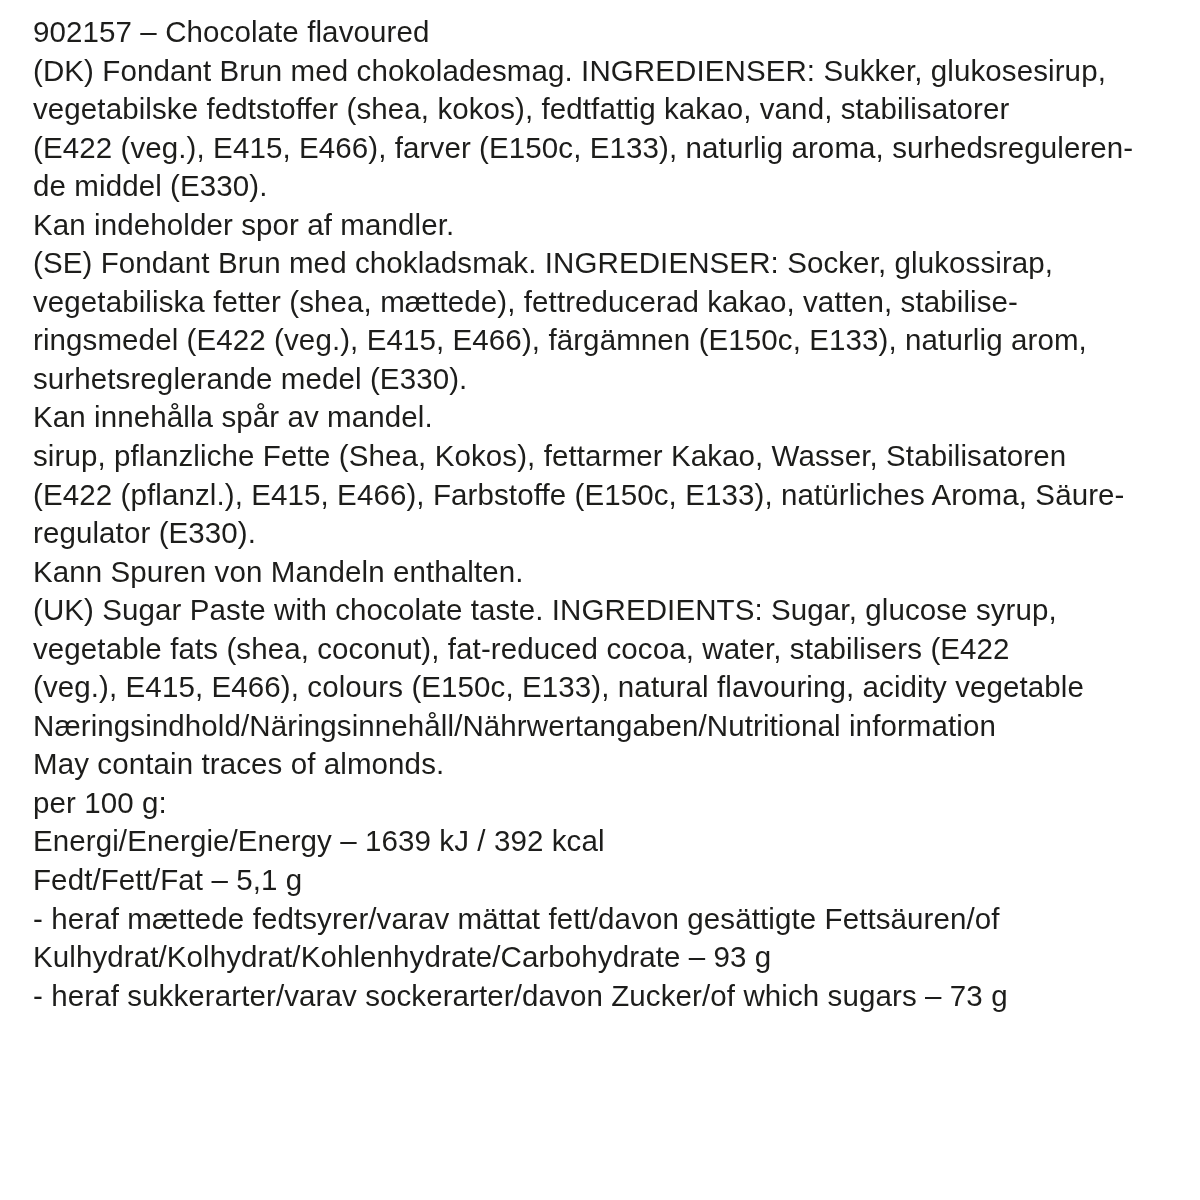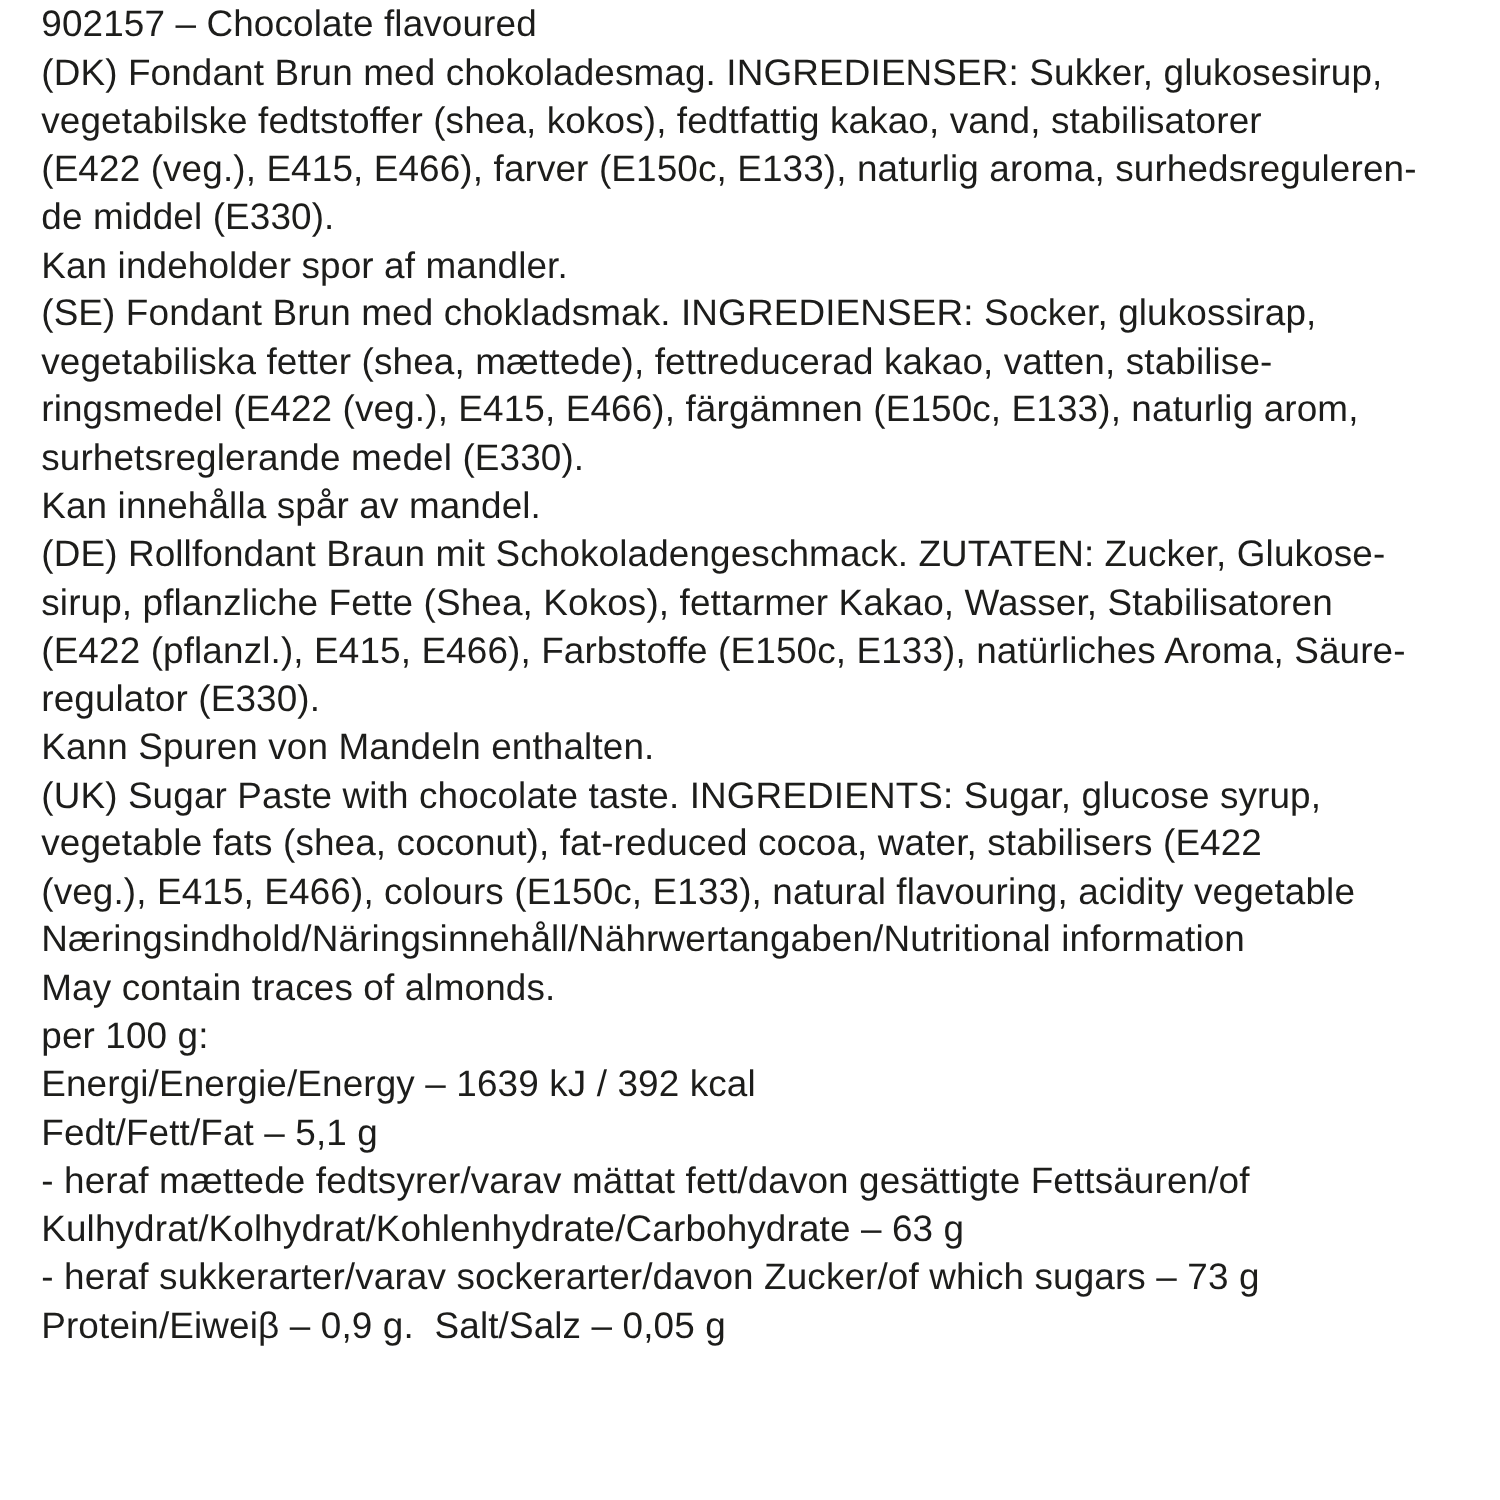--- a/index.html
+++ b/index.html
@@ -4,21 +4,21 @@
 <style>
   html, body {
     margin: 0;
     padding: 0;
     background: #ffffff;
     width: 1200px;
     height: 1200px;
     overflow: hidden;
   }
   .label-block {
-    padding: 1px 0 0 33px;
+    padding: 13px 0 0 33px;
     font-family: "Liberation Sans", "DejaVu Sans", sans-serif;
     color: #1d1d1b;
     font-size: 29.5px;
     line-height: 38.55px;
     letter-spacing: 0.1px;
   }
   .line {
     white-space: pre;
     height: 38.55px;
   }
@@ -31,30 +31,28 @@
     <div class="line">(DK) Fondant Brun med chokoladesmag. INGREDIENSER: Sukker, glukosesirup,</div>
     <div class="line">vegetabilske fedtstoffer (shea, kokos), fedtfattig kakao, vand, stabilisatorer</div>
     <div class="line">(E422 (veg.), E415, E466), farver (E150c, E133), naturlig aroma, surhedsreguleren-</div>
     <div class="line">de middel (E330).</div>
     <div class="line">Kan indeholder spor af mandler.</div>
     <div class="line">(SE) Fondant Brun med chokladsmak. INGREDIENSER: Socker, glukossirap,</div>
     <div class="line">vegetabiliska fetter (shea, mættede), fettreducerad kakao, vatten, stabilise-</div>
     <div class="line">ringsmedel (E422 (veg.), E415, E466), färgämnen (E150c, E133), naturlig arom,</div>
     <div class="line">surhetsreglerande medel (E330).</div>
     <div class="line">Kan innehålla spår av mandel.</div>
-    <div class="line">(DE) Rollfondant Braun mit Schokoladengeschmack. ZUTATEN: Zucker, Glukose-</div>
     <div class="line">sirup, pflanzliche Fette (Shea, Kokos), fettarmer Kakao, Wasser, Stabilisatoren</div>
     <div class="line">(E422 (pflanzl.), E415, E466), Farbstoffe (E150c, E133), natürliches Aroma, Säure-</div>
     <div class="line">regulator (E330).</div>
     <div class="line">Kann Spuren von Mandeln enthalten.</div>
     <div class="line">(UK) Sugar Paste with chocolate taste. INGREDIENTS: Sugar, glucose syrup,</div>
     <div class="line">vegetable fats (shea, coconut), fat-reduced cocoa, water, stabilisers (E422</div>
     <div class="line">(veg.), E415, E466), colours (E150c, E133), natural flavouring, acidity vegetable</div>
     <div class="line">Næringsindhold/Näringsinnehåll/Nährwertangaben/Nutritional information</div>
     <div class="line">May contain traces of almonds.</div>
     <div class="line">per 100 g:</div>
     <div class="line">Energi/Energie/Energy – 1639 kJ / 392 kcal</div>
     <div class="line">Fedt/Fett/Fat – 5,1 g</div>
     <div class="line">- heraf mættede fedtsyrer/varav mättat fett/davon gesättigte Fettsäuren/of</div>
-    <div class="line">Kulhydrat/Kolhydrat/Kohlenhydrate/Carbohydrate – 63 g</div>
+    <div class="line">Kulhydrat/Kolhydrat/Kohlenhydrate/Carbohydrate – 93 g</div>
     <div class="line">- heraf sukkerarter/varav sockerarter/davon Zucker/of which sugars – 73 g</div>
-    <div class="line">Protein/Eiweiβ – 0,9 g.  Salt/Salz – 0,05 g</div>
   </div>
 
 </body></html>

